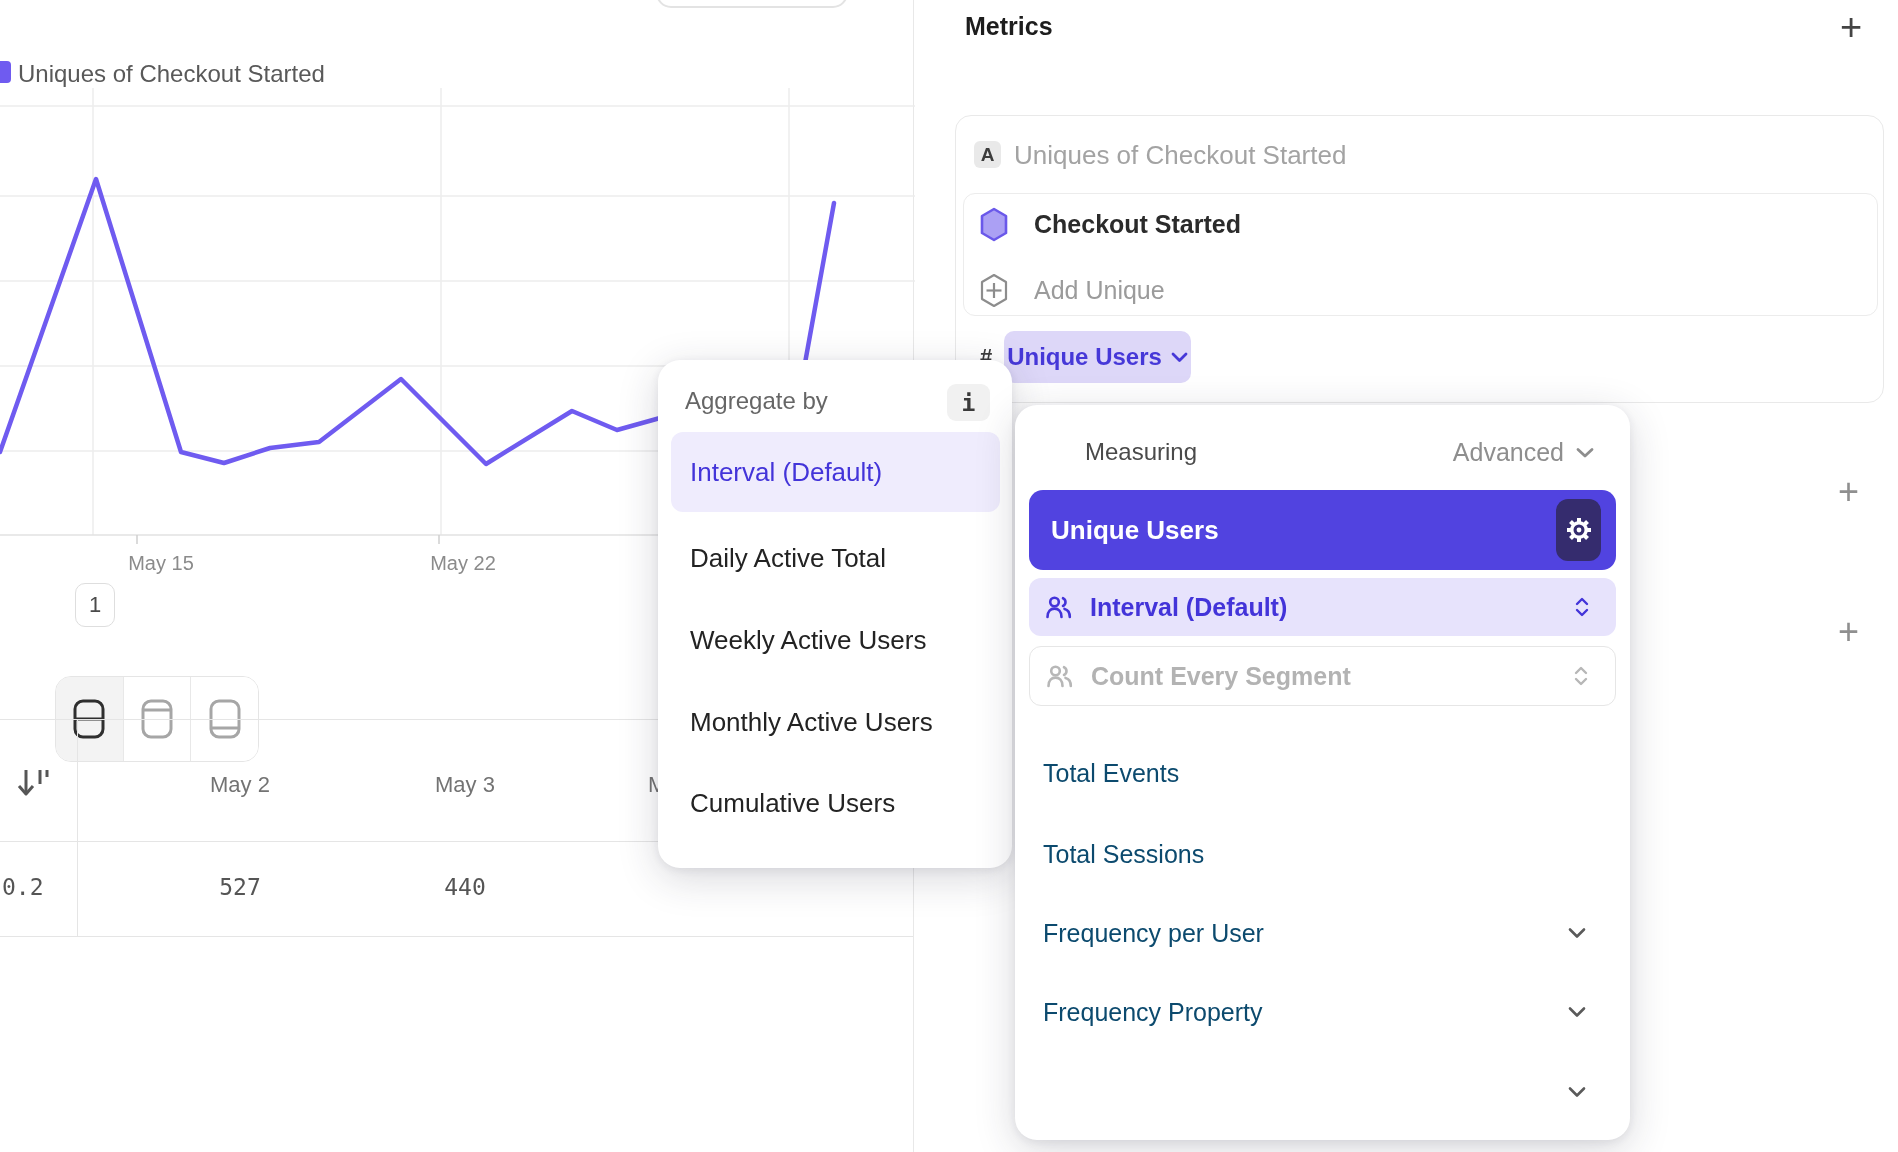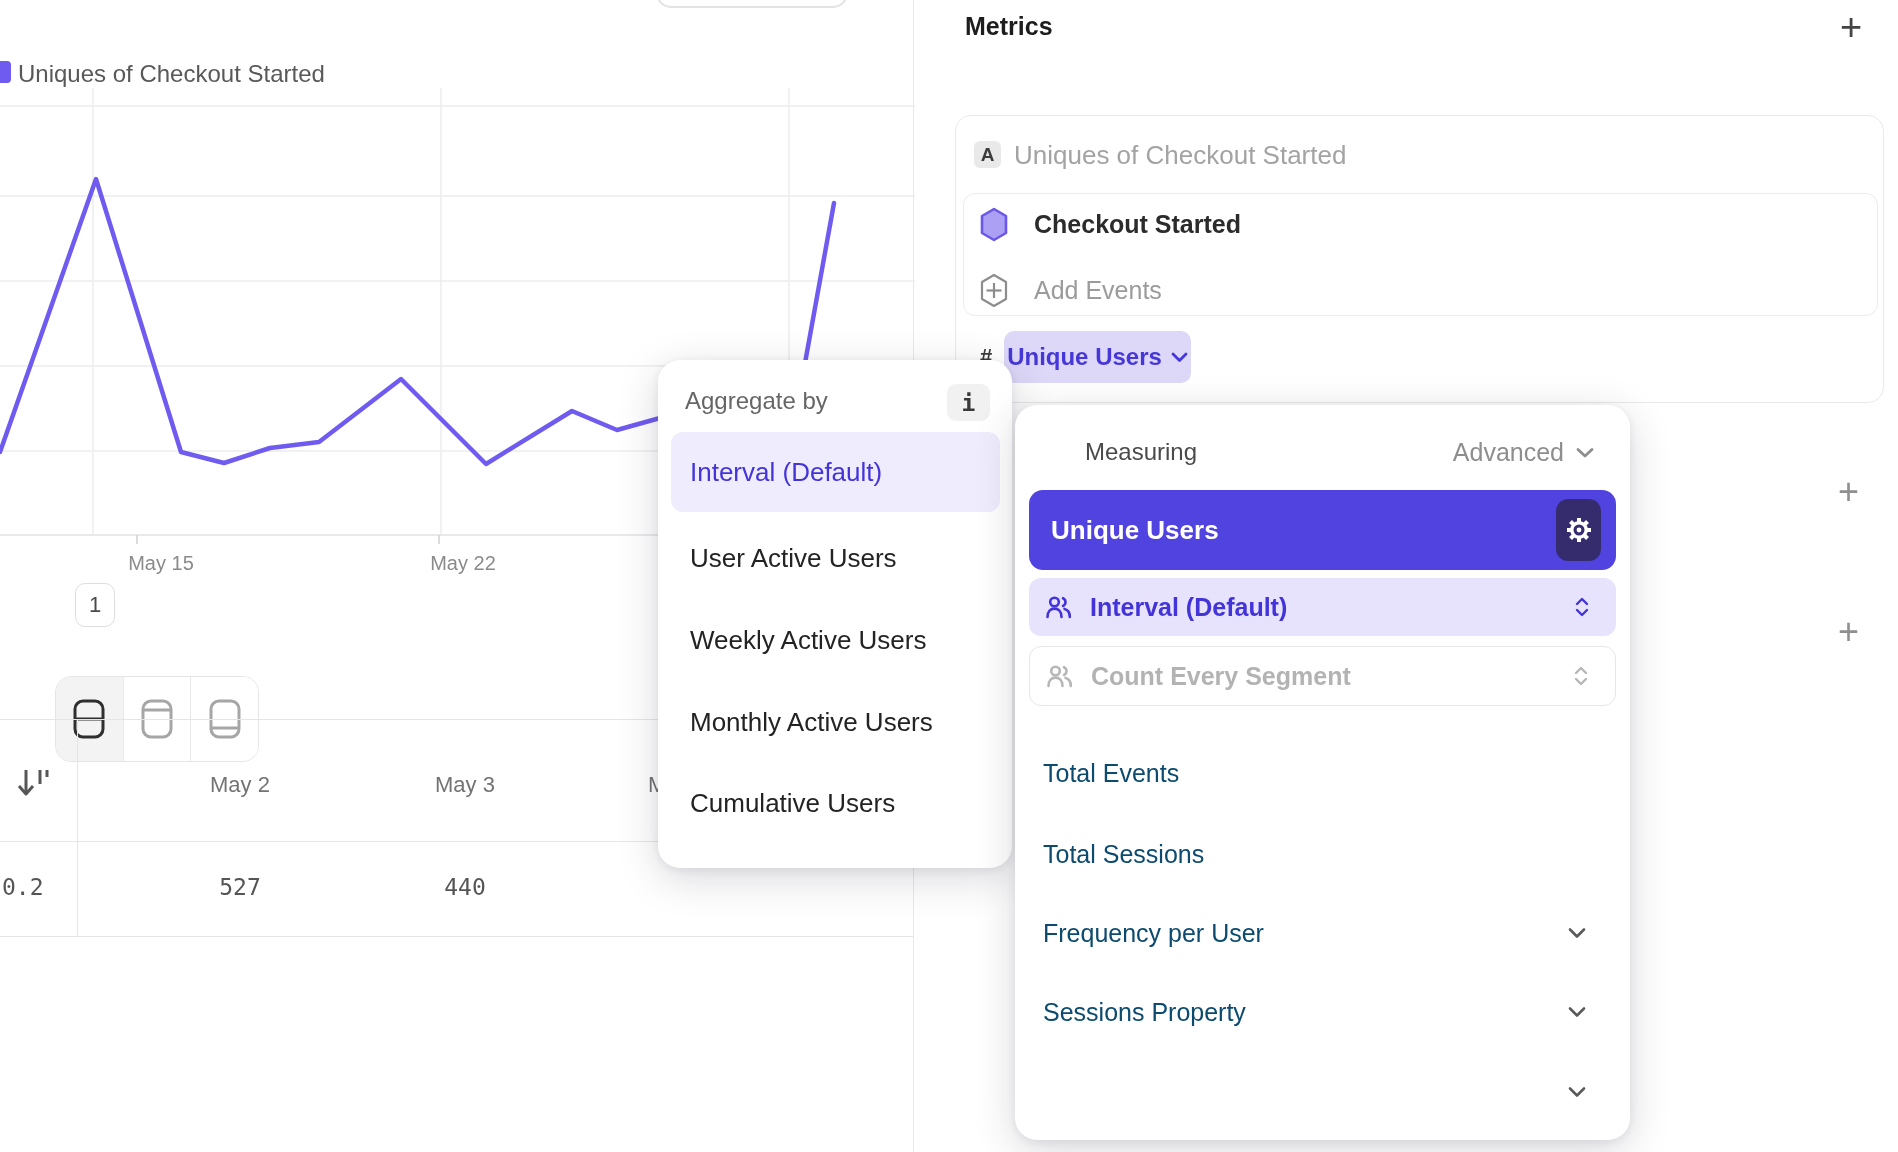--- a/index.html
+++ b/index.html
@@ -160,40 +160,40 @@
       <svg style="position:absolute;left:15px;top:13px;" width="30" height="35" viewBox="0 0 30 35">
         <polygon points="15,2 27,9 27,26 15,33 3,26 3,9" fill="#aba0f4" stroke="#6a58ea" stroke-width="2.6" stroke-linejoin="round"></polygon>
       </svg>
       <div class="event-row-label" style="top:16px;">Checkout Started</div>
 
       <svg style="position:absolute;left:15px;top:79px;" width="30" height="35" viewBox="0 0 30 35">
         <polygon points="15,2 27,9 27,26 15,33 3,26 3,9" fill="#fff" stroke="#8d8d8d" stroke-width="2.2" stroke-linejoin="round"></polygon>
         <line x1="15" y1="10" x2="15" y2="25" stroke="#8d8d8d" stroke-width="2.2"></line>
         <line x1="7.5" y1="17.5" x2="22.5" y2="17.5" stroke="#8d8d8d" stroke-width="2.2"></line>
       </svg>
-      <div class="addevent-label" style="top:82px;">Add Events</div>
+      <div class="addevent-label" style="top:82px;">Add Unique</div>
     </div>
 
     <div class="hash">#</div>
     <div class="measure-pill">
       <span>Unique Users</span>
       <svg width="17" height="11" viewBox="0 0 17 11">
         <path d="M2,2 L8.5,8.5 L15,2" fill="none" stroke="#4638d8" stroke-width="2.8" stroke-linecap="round" stroke-linejoin="round"></path>
       </svg>
     </div>
   </div>
 
   <div class="abs plus-gray" style="left:1838px;top:474px;">+</div>
   <div class="abs plus-gray" style="left:1838px;top:614px;">+</div>
 
   <div class="abs popover agg-pop">
     <div class="agg-title">Aggregate by</div>
     <div class="info-badge">i</div>
     <div class="agg-selected">Interval (Default)</div>
-    <div class="agg-item" style="top:183px;">User Active Users</div>
+    <div class="agg-item" style="top:183px;">Daily Active Total</div>
     <div class="agg-item" style="top:265px;">Weekly Active Users</div>
     <div class="agg-item" style="top:347px;">Monthly Active Users</div>
     <div class="agg-item" style="top:428px;">Cumulative Users</div>
   </div>
 
   <div class="abs popover meas-pop">
     <div class="meas-title">Measuring</div>
     <div class="meas-mode">
       <span>Advanced</span>
       <svg width="18" height="12" viewBox="0 0 18 12">
@@ -245,21 +245,21 @@
       <span class="seg-label">Count Every Segment</span>
       <svg class="seg-unfold" width="16" height="22" viewBox="0 0 16 22">
         <path d="M3,8 L8,3 L13,8" fill="none" stroke="#b7b7b7" stroke-width="2.4" stroke-linecap="round" stroke-linejoin="round"></path>
         <path d="M3,14 L8,19 L13,14" fill="none" stroke="#b7b7b7" stroke-width="2.4" stroke-linecap="round" stroke-linejoin="round"></path>
       </svg>
     </div>
 
     <div class="meas-item" style="top:354px;">Total Events</div>
     <div class="meas-item" style="top:435px;">Total Sessions</div>
     <div class="meas-item" style="top:514px;">Frequency per User</div>
-    <div class="meas-item" style="top:593px;">Sessions Property</div>
+    <div class="meas-item" style="top:593px;">Frequency Property</div>
 
     <svg class="abs meas-item-chevron" style="left:552px;top:522px;" width="20" height="13" viewBox="0 0 20 13">
         <path d="M3,2.5 L10,9.5 L17,2.5" fill="none" stroke="#5a5a5a" stroke-width="2.6" stroke-linecap="round" stroke-linejoin="round"></path>
       </svg>
     <svg class="abs meas-item-chevron" style="left:552px;top:601px;" width="20" height="13" viewBox="0 0 20 13">
         <path d="M3,2.5 L10,9.5 L17,2.5" fill="none" stroke="#5a5a5a" stroke-width="2.6" stroke-linecap="round" stroke-linejoin="round"></path>
       </svg>
     <svg class="abs meas-item-chevron" style="left:552px;top:681px;" width="20" height="13" viewBox="0 0 20 13">
         <path d="M3,2.5 L10,9.5 L17,2.5" fill="none" stroke="#5a5a5a" stroke-width="2.6" stroke-linecap="round" stroke-linejoin="round"></path>
       </svg>

